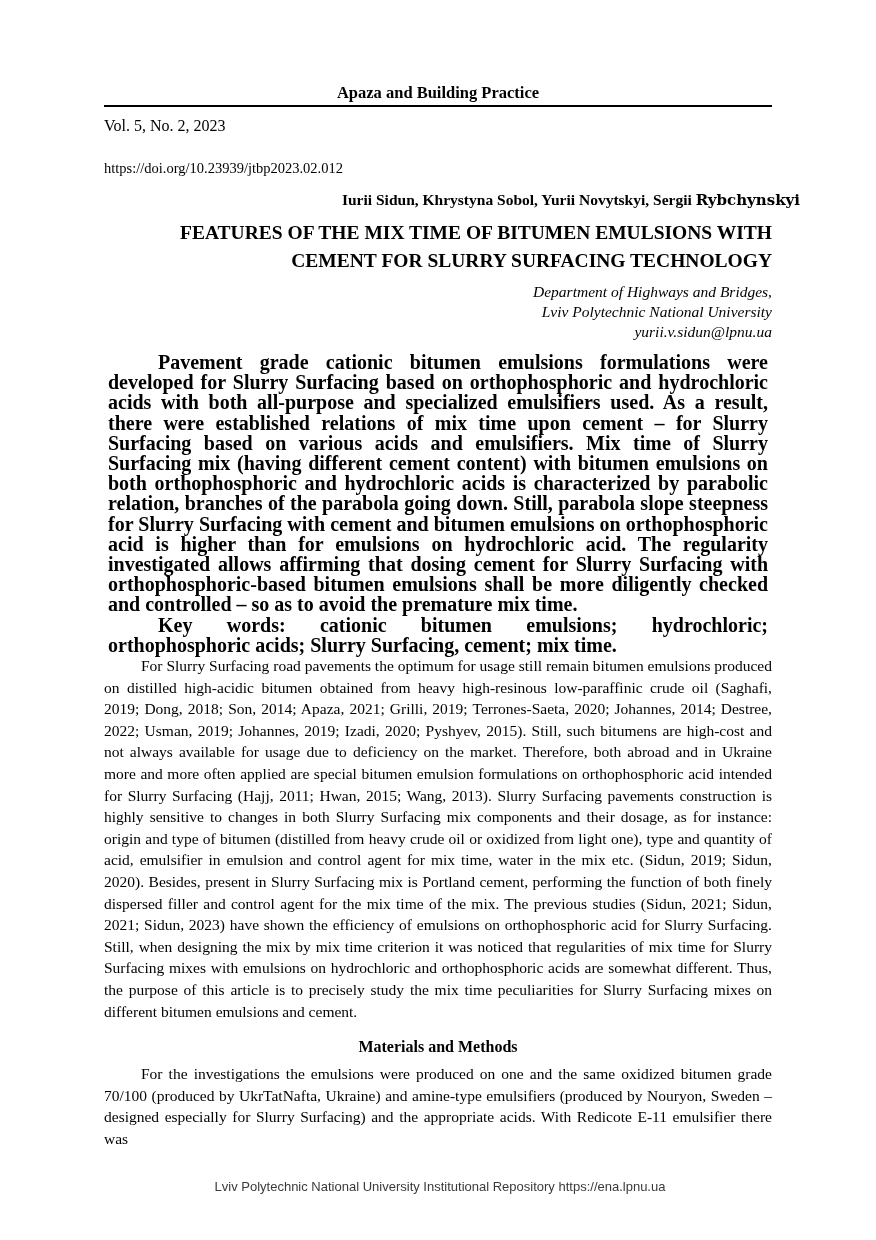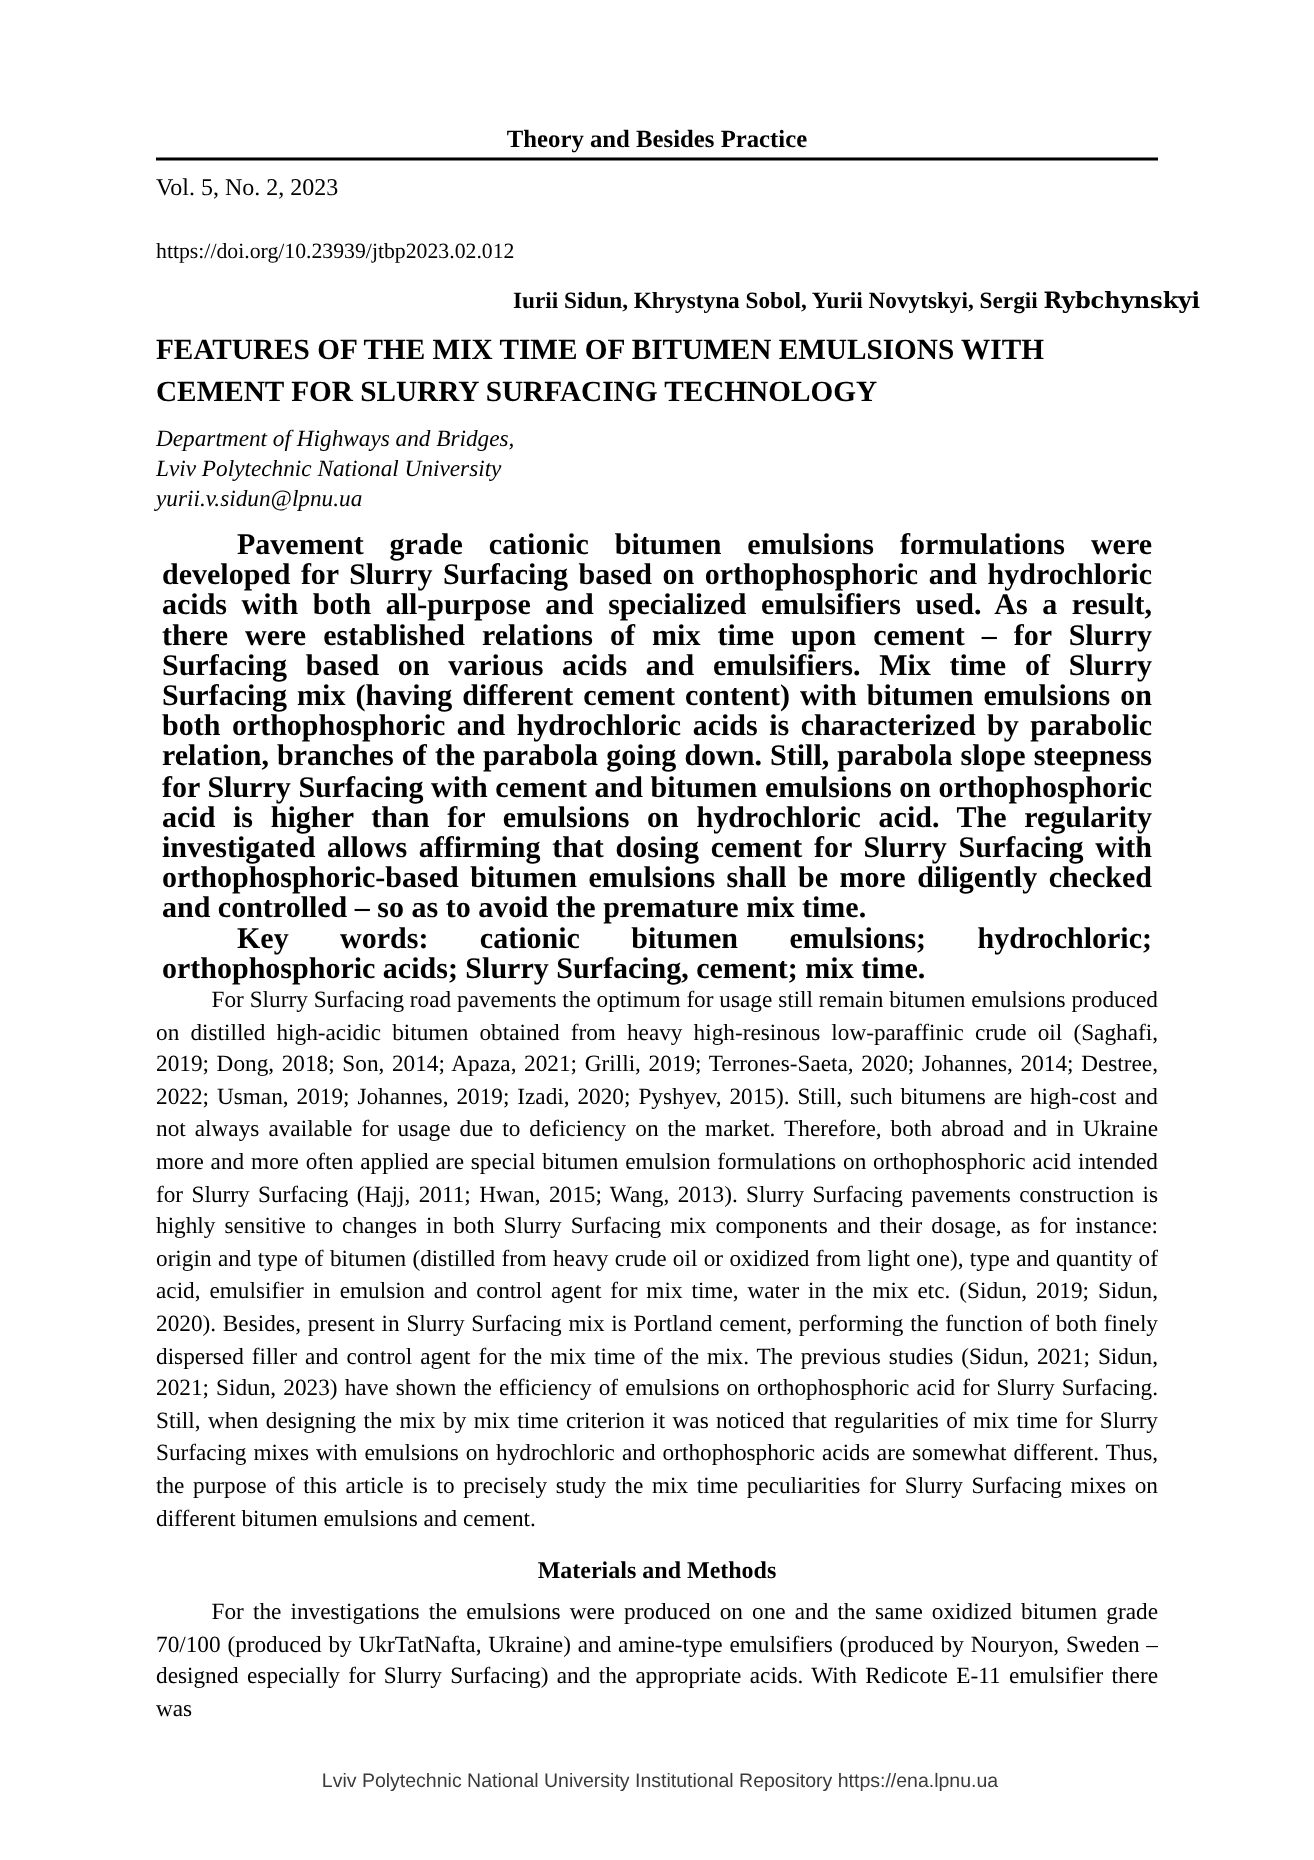--- a/index.html
+++ b/index.html
@@ -50,28 +50,28 @@
     font-weight: bold;
     font-size: 15.5px;
     line-height: 20px;
   }
   .authors-line .author-highlight {
     font-family: "DejaVu Serif", serif;
     font-size: 15px;
   }
   .paper-title {
     margin-top: 9px;
-    text-align: left;
+    text-align: right;
     font-weight: bold;
     font-size: 19.5px;
     line-height: 28px;
   }
   .affiliation {
     margin-top: 7px;
-    text-align: left;
+    text-align: right;
     font-style: italic;
     font-size: 15.5px;
     line-height: 20px;
   }
   .copyright-line {
     margin-top: 31px;
     font-style: italic;
     font-size: 15px;
     line-height: 19px;
   }
@@ -110,21 +110,21 @@
     font-size: 13px;
     color: #3a3a3a;
     line-height: 16px;
   }
 </style>
 </head>
 <body>
 
 <div class="page">
 
-  <div class="journal-header">Theory and Besides Practice</div>
+  <div class="journal-header">Apaza and Building Practice</div>
 
   <hr class="header-rule">
 
   <div class="volume-line">Vol. 5, No. 2, 2023</div>
 
   <div class="doi-line">https://doi.org/10.23939/jtbp2023.02.012</div>
 
   <div class="authors-line">
     <span>Iurii Sidun, Khrystyna Sobol, Yurii Novytskyi, Sergii </span><span class="author-highlight">Rybchynskyi</span>
   </div>

